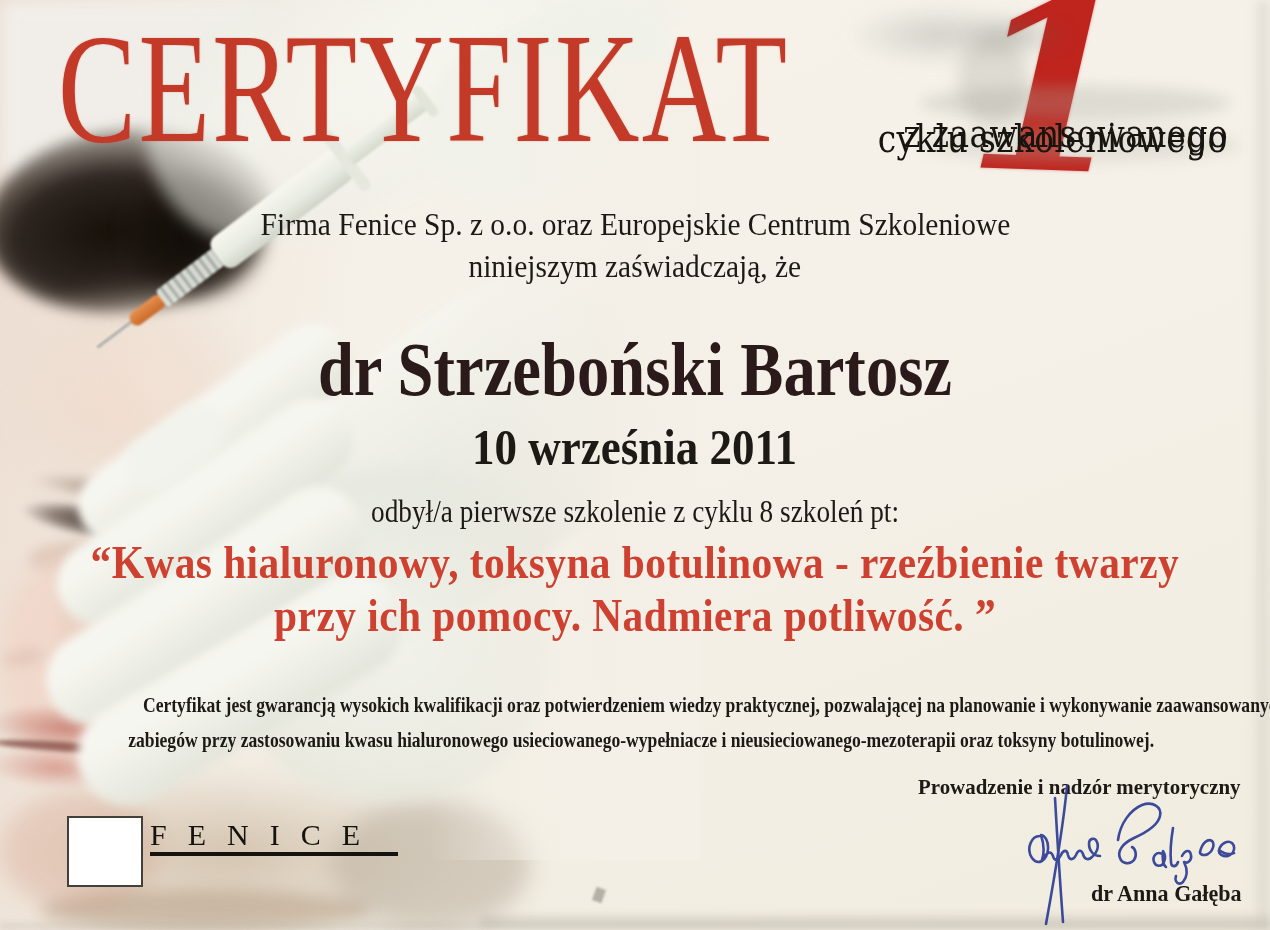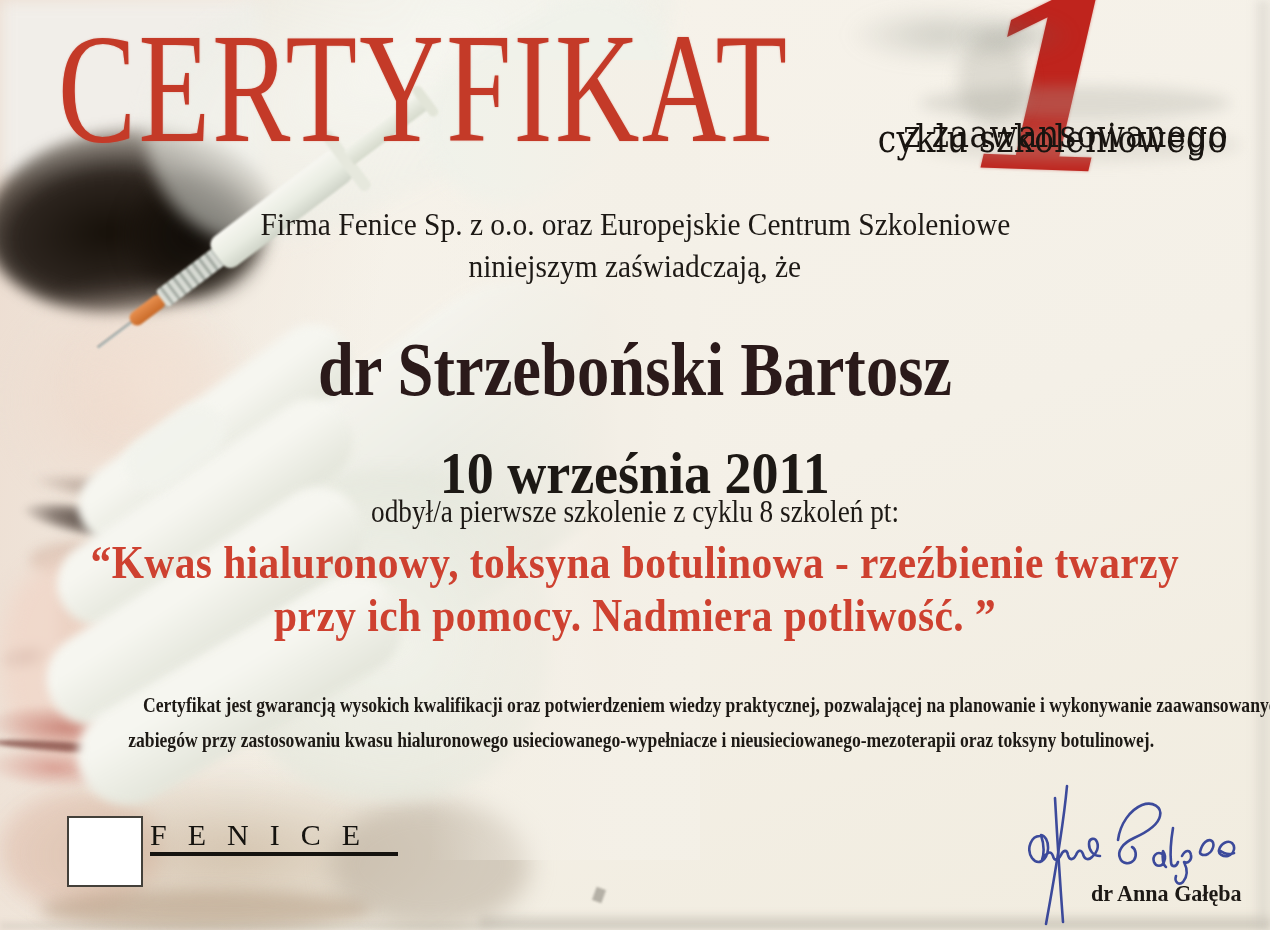--- a/index.html
+++ b/index.html
@@ -24,21 +24,21 @@
     text-shadow:0 0 3px rgba(191,36,29,.45);transform:rotate(2deg);}
   .series-line{right:42px;font-family:"DejaVu Serif",serif;font-size:40px;color:#181410;z-index:4;}
   .series-line > span{transform:scaleX(.82);letter-spacing:.5px;}
   .sl1{top:25px;} .sl2{top:74px;margin-top:39px;} .sl3{top:118px;}
 
   
   .issuer1{top:208px;font-size:32px;z-index:5;} .issuer1>span{transform:scaleX(.92);}
   .issuer2{top:250px;font-size:32px;z-index:5;} .issuer2>span{transform:scaleX(.92);}
   .name{top:331px;font-size:76px;font-weight:700;color:#2b1a1a;z-index:5;}
   .name>span{transform:scaleX(.85);}
-  .date{top:443px;font-size:60px;font-weight:700;z-index:5;} .date>span{transform:scaleX(.9);}
+  .date{top:422px;font-size:50px;font-weight:700;z-index:5;} .date>span{transform:scaleX(.9);}
   .statement{top:496px;font-size:31px;z-index:5;} .statement>span{transform:scaleX(.88);}
   .quote{font-size:46px;font-weight:700;color:#ce4130;z-index:5;}
   .quote>span{transform:scaleX(.9);letter-spacing:.5px;}
   .q1{top:540px;} .q2{top:593px;}
   .desc{font-size:22px;font-weight:700;z-index:5;}
   .desc>span{transform:scaleX(.8);}
   .d1{top:694px;} .d2{top:729px;}
 
   
   .supervision{top:776px;right:30px;font-size:22px;font-weight:700;z-index:5;}
@@ -232,20 +232,22 @@
     <span>odbył/a pierwsze szkolenie z cyklu 8 szkoleń pt:</span></div>
   <div class="ctr quote q1">
     <span>“Kwas hialuronowy, toksyna botulinowa - rzeźbienie twarzy</span></div>
   <div class="ctr quote q2">
     <span>przy ich pomocy. Nadmiera potliwość. ”</span></div>
   <div class="ctr desc d1">
     <span>Certyfikat jest gwarancją wysokich kwalifikacji oraz potwierdzeniem wiedzy praktycznej, pozwalającej na planowanie i wykonywanie zaawansowanych</span></div>
   <div class="ctr desc d2">
     <span>zabiegów przy zastosowaniu kwasu hialuronowego usieciowanego-wypełniacze i nieusieciowanego-mezoterapii oraz toksyny botulinowej.</span></div>
 
+  <div class="rt supervision">
+    <span>Prowadzenie i nadzór merytoryczny</span></div>
 
   <svg class="abs sig-svg" viewBox="0 0 250 158">
     <g fill="none" stroke="#2f3e96" stroke-width="2.6" stroke-linecap="round" stroke-linejoin="round" opacity=".93">
       <path d="M37,26 C39,62 42,110 45,150"></path>
       <path d="M49,14 C45,58 36,108 28,152"></path>
       <path d="M23,64 C13,63 8,77 14,86 C20,94 29,89 30,77 C30.5,69 27,63.5 23,63 C26,72 26,82 24,88
                M24,88 C29,80 33,78 35,84 C36,89 40,89 43,83 C45,78 49,77 50,83 C51,88 55,89 58,83
                C60,78 63,77 65,82 C66,87 70,89 74,85 C79,81 81,75 79,70 C77,65 71,66 71,72 C71,78 75,84 82,84"></path>
       <path d="M100,68 C102,52 112,38 124,33 C135,29 144,35 142,44 C140,54 127,61 116,66
                C105,71 99,79 102,86 C104,92 112,93 116,88 C119,84 118,77 114,75"></path>

